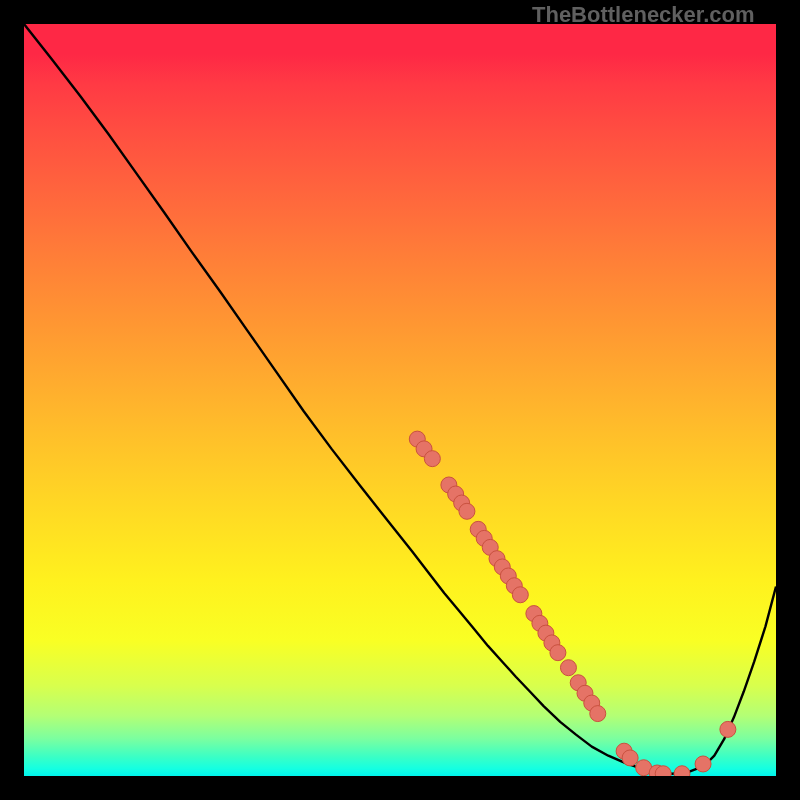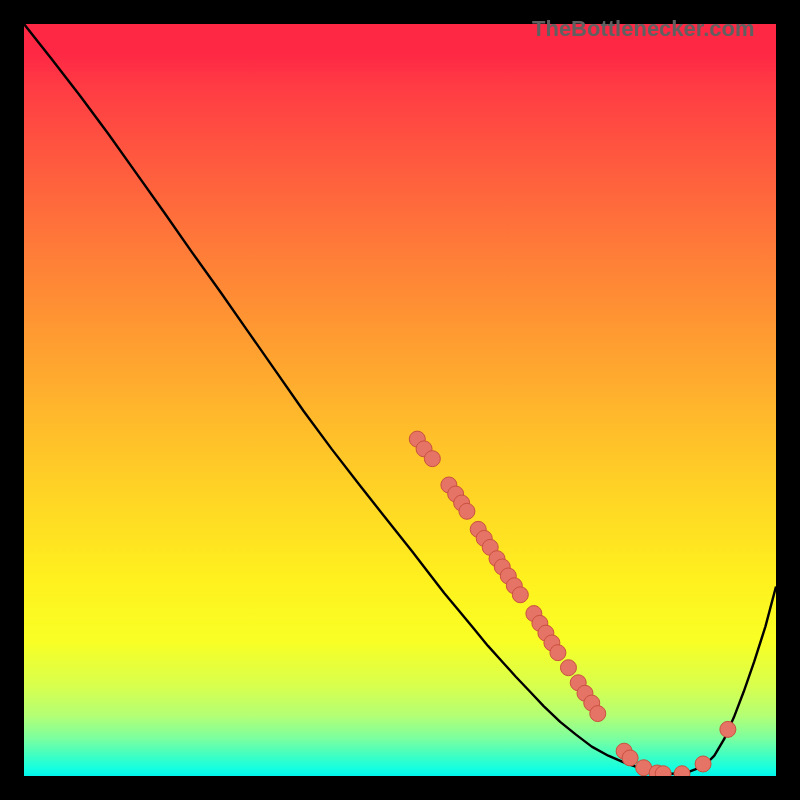--- a/index.html
+++ b/index.html
@@ -103,14 +103,14 @@
           <circle cx="606.11" cy="733.95" r="8" fill="#e57366" stroke="#c9513f" stroke-width="1"></circle>
           <circle cx="619.65" cy="743.73" r="8" fill="#e57366" stroke="#c9513f" stroke-width="1"></circle>
           <circle cx="633.18" cy="748.99" r="8" fill="#e57366" stroke="#c9513f" stroke-width="1"></circle>
           <circle cx="639.20" cy="749.74" r="8" fill="#e57366" stroke="#c9513f" stroke-width="1"></circle>
           <circle cx="658.00" cy="749.74" r="8" fill="#e57366" stroke="#c9513f" stroke-width="1"></circle>
           <circle cx="679.06" cy="739.97" r="8" fill="#e57366" stroke="#c9513f" stroke-width="1"></circle>
           <circle cx="703.87" cy="705.38" r="8" fill="#e57366" stroke="#c9513f" stroke-width="1"></circle>
         </g>
     </svg>
   </div>
-  <div class="attribution" style="left:532px;top:2px;color:#606060;margin-top:14px;">TheBottlenecker.com</div>
+  <div class="attribution" style="left:532px;top:2px;color:#606060;">TheBottlenecker.com</div>
 </div>
 
 </body></html>

